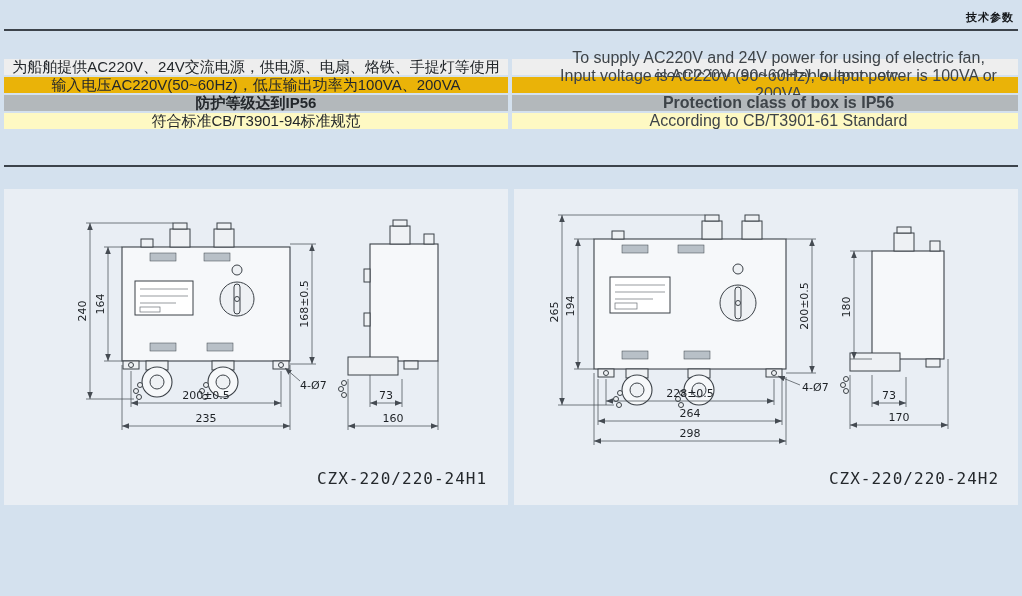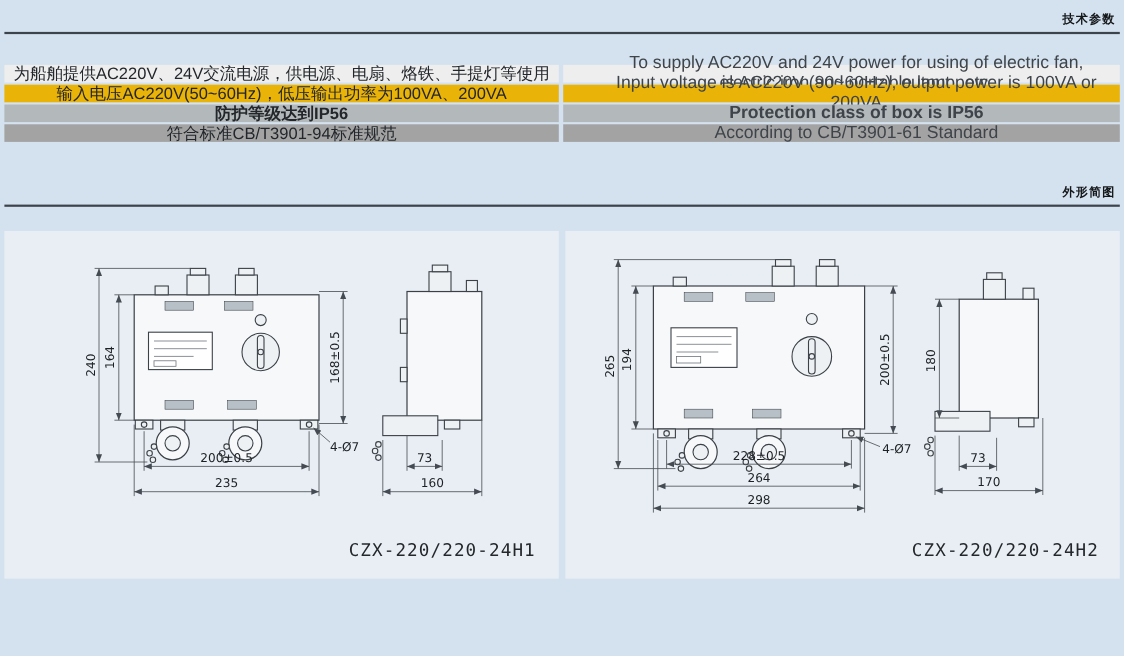--- a/index.html
+++ b/index.html
@@ -22,21 +22,21 @@
   .prow { display:flex; gap:4px; margin-bottom:2px; }
   .pcell {
     height:16px; display:flex; align-items:center; justify-content:center;
     box-sizing:border-box; padding:0 6px; text-align:center;
   }
   .cn { width:504px; font-size:15px; color:#23272b; }
   .en { flex:1; font-size:16px; color:#3e4449;padding-left:33px; }
   .r1 .pcell { background:#eeeeee; }
   .r2 .pcell { background:#eab308; }
   .r3 .pcell { background:#b3b8bb;font-weight:bold; }
-  .r4 .pcell { background:#a3a3a3; }
+  .r4 .pcell { background:#fef9c3; }
 
   .outline-section { margin-top:36px; }
   .panels { display:flex; gap:6px; margin-top:22px; }
   .panel { background:#e9eef4; width:504px; height:316px; }
 
   
   .box  { fill:#f6f8fa; stroke:#3b4147; stroke-width:1.1; }
   .ln   { fill:#eef1f4; stroke:#3b4147; stroke-width:1; }
   .tag  { fill:#b8c0c7; stroke:#3b4147; stroke-width:0.5; }
   .plate{ fill:#ffffff; stroke:#3b4147; stroke-width:1; }
@@ -68,21 +68,20 @@
         <div class="pcell en">Protection class of box is IP56</div>
       </div>
       <div class="prow r4">
         <div class="pcell cn">符合标准CB/T3901-94标准规范</div>
         <div class="pcell en">According to CB/T3901-61 Standard</div>
       </div>
     </div>
   </div>
 
   <div class="section outline-section">
-    <div class="section-title">外形简图</div>
     <div class="rule"></div>
 
     <div class="panels">
 
       <div class="panel">
         <svg width="504" height="316" viewBox="0 0 504 316">
           <defs>
             <marker id="ah1" viewBox="0 0 10 10" refX="10" refY="5" markerWidth="7" markerHeight="7" markerUnits="userSpaceOnUse" orient="auto-start-reverse">
               <path d="M0,1 L10,5 L0,9 z" fill="#454b52"></path>
             </marker>

